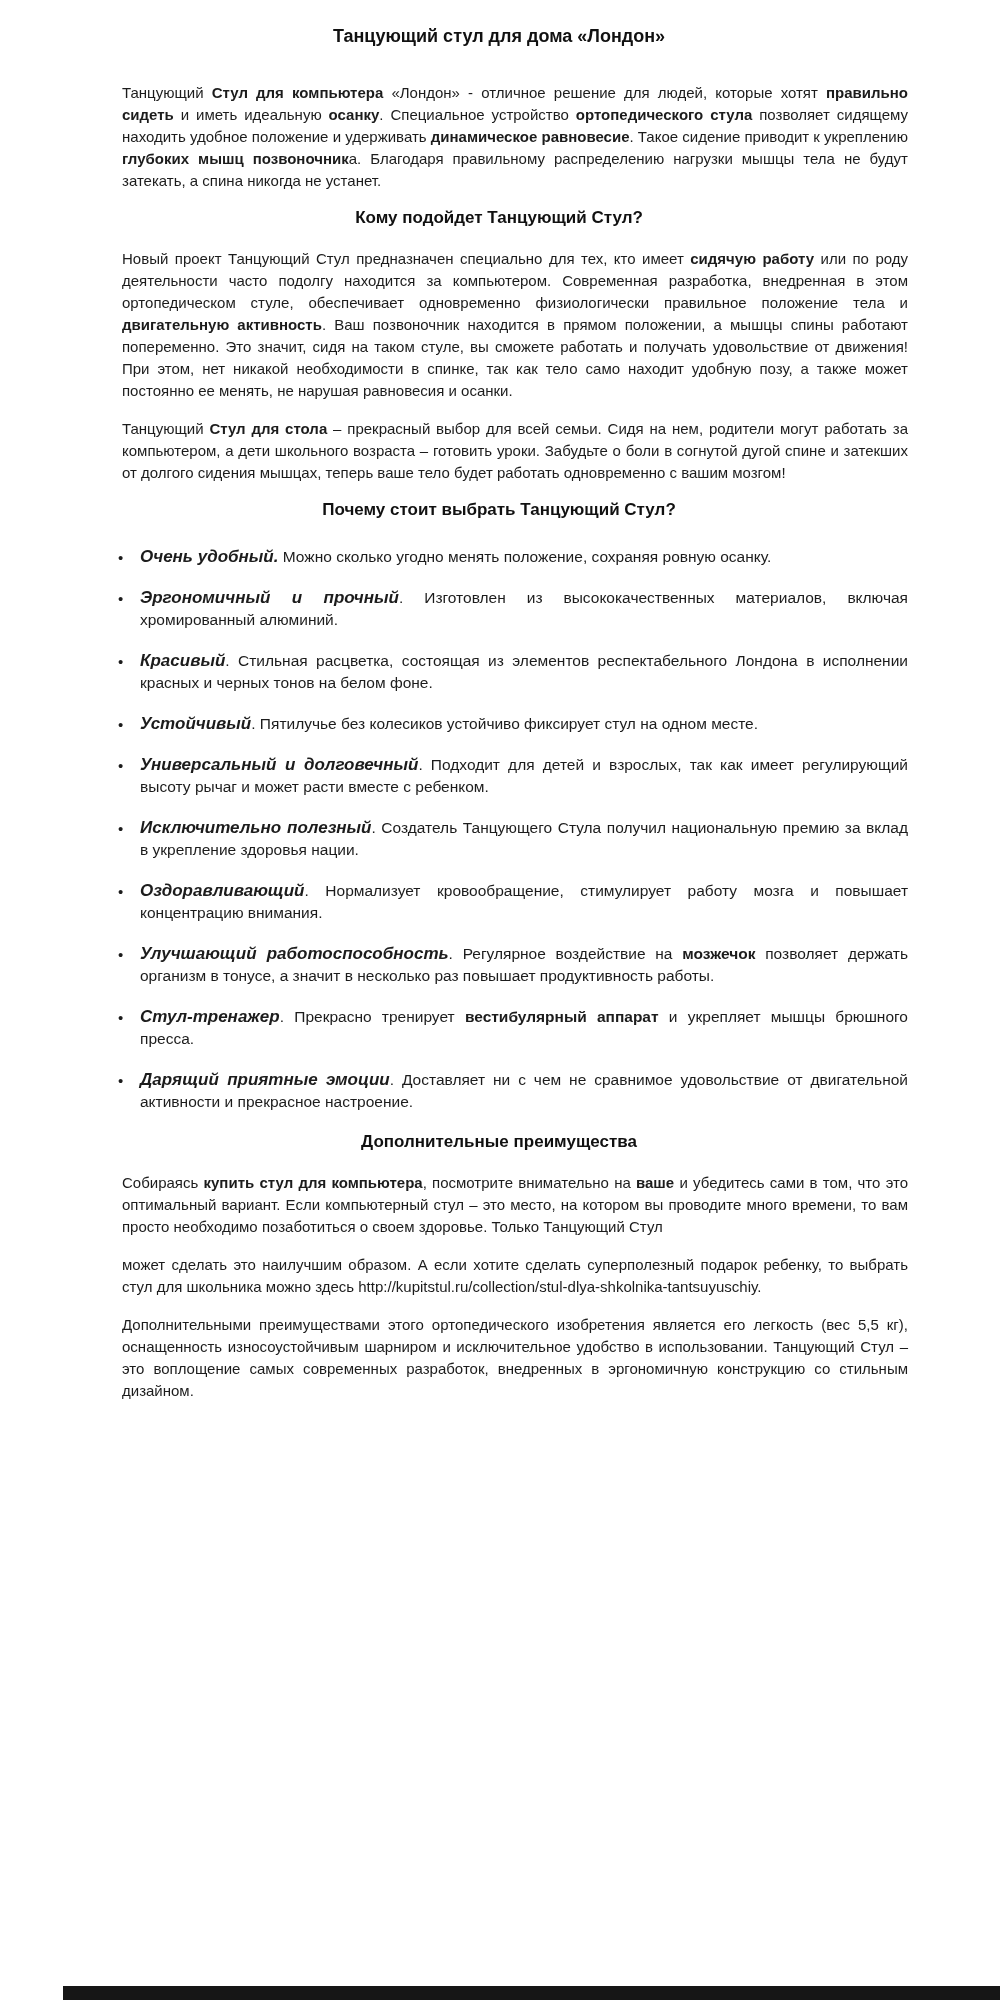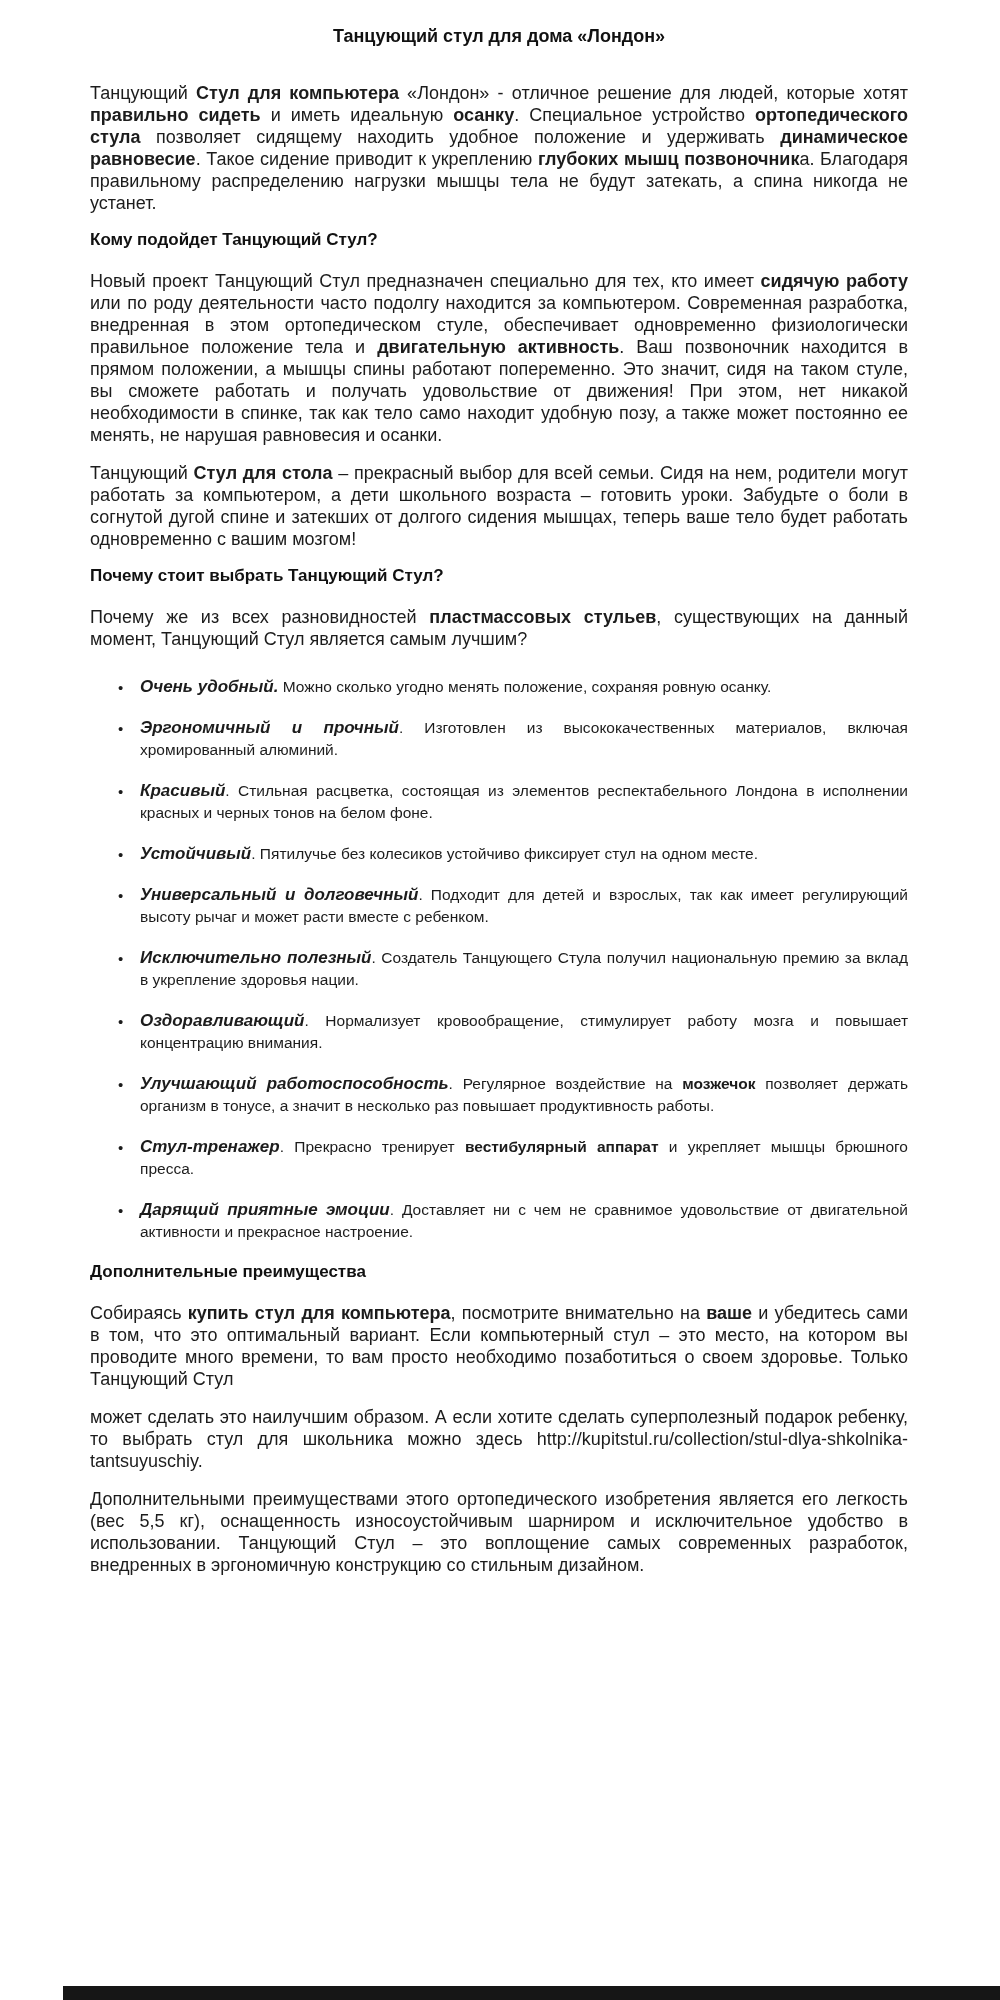--- a/index.html
+++ b/index.html
@@ -15,30 +15,32 @@
   }
   .page { padding: 26px 92px 0 90px; }
   .doc-title {
     text-align: center;
     font-size: 18px;
     font-weight: 700;
     color: #111;
     margin-bottom: 35px;
   }
   .heading {
+    text-align: center;
     font-size: 17px;
     font-weight: 700;
     color: #111;
     margin: 8px 0 20px 0;
   }
   .para {
-    font-size: 18px;
+    font-size: 15px;
     line-height: 22px;
     text-align: justify;
     margin-bottom: 16px;
+    margin-left: 32px;
   }
   ul.benefits {
     list-style: none;
     margin: 26px 0 18px 26px;
   }
   ul.benefits li {
     position: relative;
     padding-left: 24px;
     font-size: 15.5px;
     line-height: 22px;
@@ -73,21 +75,20 @@
 
   <p class="para"><span>Танцующий </span><span class="run-b">Стул для компьютера</span><span> «Лондон» - отличное решение для людей, которые хотят </span><span class="run-b">правильно сидеть</span><span> и иметь идеальную </span><span class="run-b">осанку</span><span>. Специальное устройство </span><span class="run-b">ортопедического стула</span><span> позволяет сидящему находить удобное положение и удерживать </span><span class="run-b">динамическое равновесие</span><span>. Такое сидение приводит к укреплению </span><span class="run-b">глубоких мышц позвоночник</span><span>а. Благодаря правильному распределению нагрузки мышцы тела не будут затекать, а спина никогда не устанет.</span></p>
 
   <h2 class="heading">Кому подойдет Танцующий Стул?</h2>
 
   <p class="para"><span>Новый проект Танцующий Стул предназначен специально для тех, кто имеет </span><span class="run-b">сидячую работу</span><span> или по роду деятельности часто подолгу находится за компьютером. Современная разработка, внедренная в этом ортопедическом стуле, обеспечивает одновременно физиологически правильное положение тела и </span><span class="run-b">двигательную активность</span><span>. Ваш позвоночник находится в прямом положении, а мышцы спины работают попеременно. Это значит, сидя на таком стуле, вы сможете работать и получать удовольствие от движения!  При этом, нет никакой необходимости в спинке, так как тело само находит удобную позу, а также может постоянно ее менять, не нарушая равновесия и осанки.</span></p>
   <p class="para"><span>Танцующий </span><span class="run-b">Стул для стола</span><span> – прекрасный выбор для всей семьи. Сидя на нем, родители могут работать за компьютером, а дети школьного возраста – готовить уроки. Забудьте о боли в согнутой дугой спине и затекших от долгого сидения мышцах, теперь ваше тело будет работать одновременно с вашим мозгом!</span></p>
 
   <h2 class="heading">Почему стоит выбрать Танцующий Стул?</h2>
 
-  <p class="para"><span>Почему же из всех разновидностей </span><span class="run-b">пластмассовых стульев</span><span>, существующих на данный момент, Танцующий Стул является самым лучшим?</span></p>
 
   <ul class="benefits">
     <li><span class="run-bi">Очень удобный.</span><span> Можно сколько угодно менять положение, сохраняя ровную осанку.</span></li>
     <li><span class="run-bi">Эргономичный и прочный</span><span>. Изготовлен из высококачественных материалов, включая хромированный алюминий.</span></li>
     <li><span class="run-bi">Красивый</span><span>. Стильная расцветка, состоящая из элементов респектабельного Лондона в исполнении красных и черных тонов на белом фоне.</span></li>
     <li><span class="run-bi">Устойчивый</span><span>. Пятилучье без колесиков устойчиво фиксирует стул на одном месте.</span></li>
     <li><span class="run-bi">Универсальный и долговечный</span><span>. Подходит для детей и взрослых, так как имеет регулирующий высоту рычаг и может расти вместе с ребенком.</span></li>
     <li><span class="run-bi">Исключительно полезный</span><span>. Создатель Танцующего Стула получил национальную премию за вклад в укрепление здоровья нации.</span></li>
     <li><span class="run-bi">Оздоравливающий</span><span>. Нормализует кровообращение, стимулирует работу мозга и повышает концентрацию внимания.</span></li>
     <li><span class="run-bi">Улучшающий работоспособность</span><span>. Регулярное воздействие на </span><span class="run-b">мозжечок</span><span> позволяет держать организм в тонусе, а значит в несколько раз повышает продуктивность работы.</span></li>

